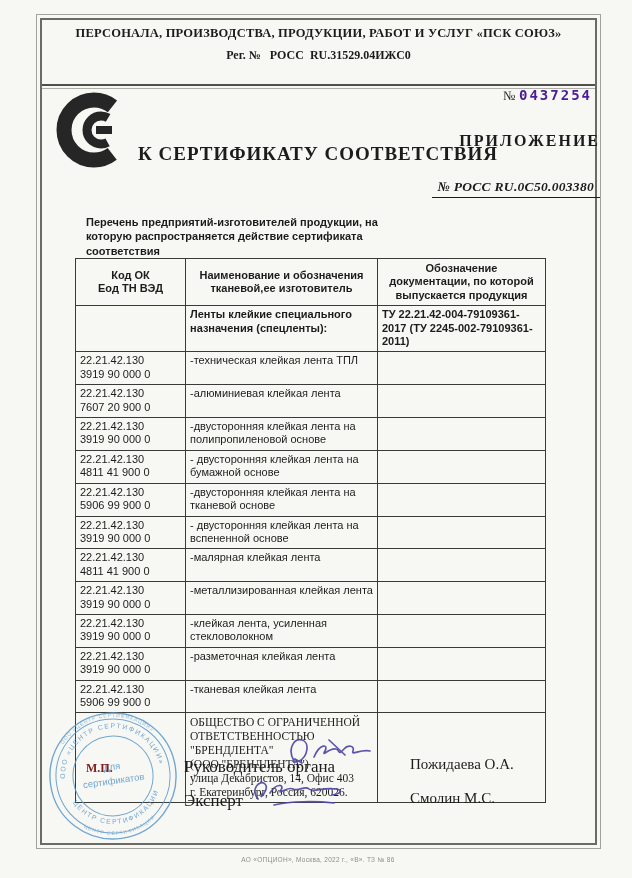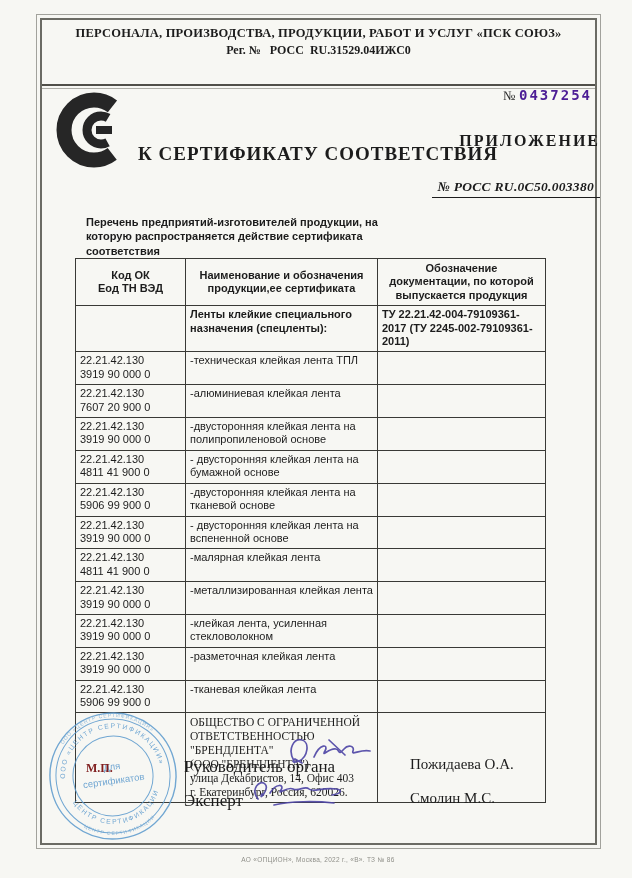--- a/index.html
+++ b/index.html
@@ -7,21 +7,21 @@
   body { background:#fbfbf8; font-family:"Liberation Serif", serif; color:#1c1c1c; }
   .page { position:relative; width:632px; height:878px; background:#f7f7f3; overflow:hidden; }
 
   .frame-outer { position:absolute; left:36px; top:14px; width:565px; height:835px;
                  border:1px solid #a2a29c; background:transparent; }
   .frame-inner { position:absolute; left:40px; top:18px; width:557px; height:827px;
                  border:2px solid #6b6b64; }
 
   .header-box { position:absolute; left:44px; top:24px; width:549px; text-align:center; }
   .sys-line { font-weight:bold; font-size:12.5px; line-height:1.5; letter-spacing:.2px; }
-  .reg-line { font-weight:bold; font-size:12px; white-space:pre; }
+  .reg-line { margin-top:5px; font-weight:bold; font-size:12px; white-space:pre; }
 
   .header-sep { position:absolute; left:42px; top:84px; width:553px; height:5px;
                 border-top:2px solid #504f49; border-bottom:1px solid #aeaea8; }
 
   .blank-num { position:absolute; left:420px; top:86px; width:172px; text-align:right; }
   .bn-prefix { font-size:13px; color:#252525; }
   .bn-value  { font-family:"DejaVu Sans Mono", monospace; font-weight:bold; font-size:14px;
                letter-spacing:2px; }
 
   .logo { position:absolute; left:52px; top:92px; width:90px; height:76px; }
@@ -105,21 +105,21 @@
     <colgroup>
         <col class="c1">
         <col class="c2">
         <col class="c3">
       </colgroup>
     <thead>
       <tr>
         <th>Код ОК
 Еод ТН ВЭД</th>
         <th>Наименование и обозначения
-продукции,ее сертификата</th>
+тканевой,ее изготовитель</th>
         <th>Обозначение
 документации, по которой
 выпускается продукция</th>
       </tr>
     </thead>
     <tbody id="table-body">
     <tr>
       <td></td>
       <td class="bold-center">Ленты клейкие специального
 назначения (спецленты):</td>

